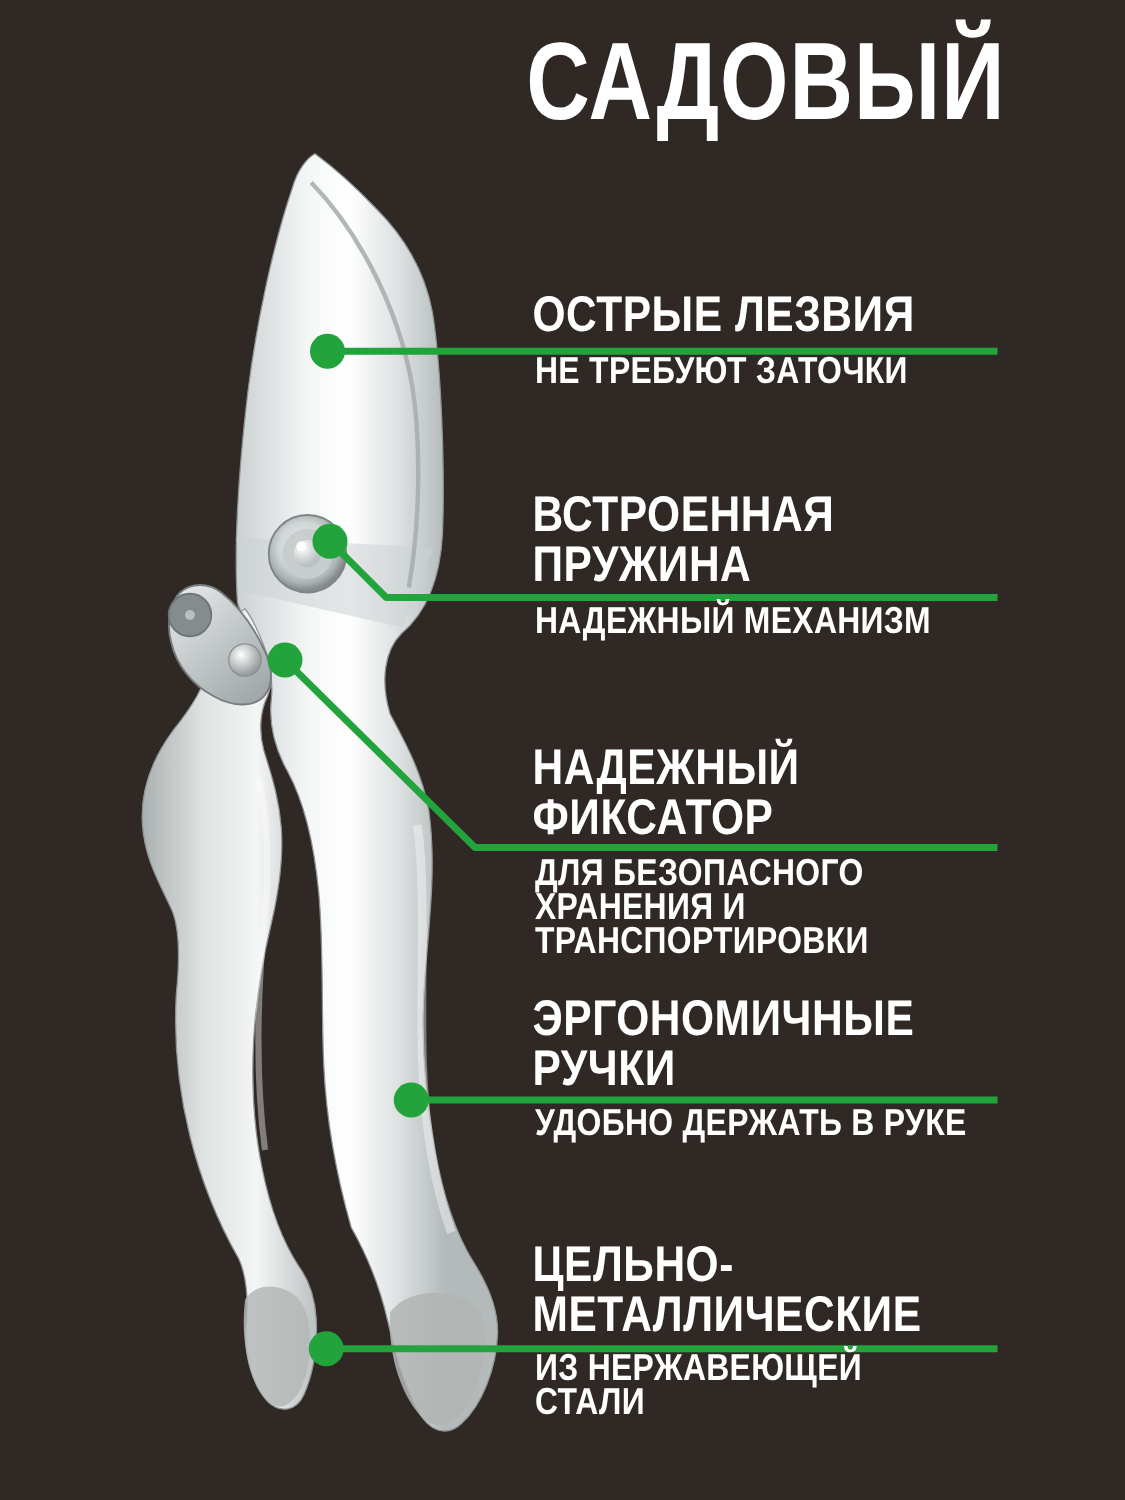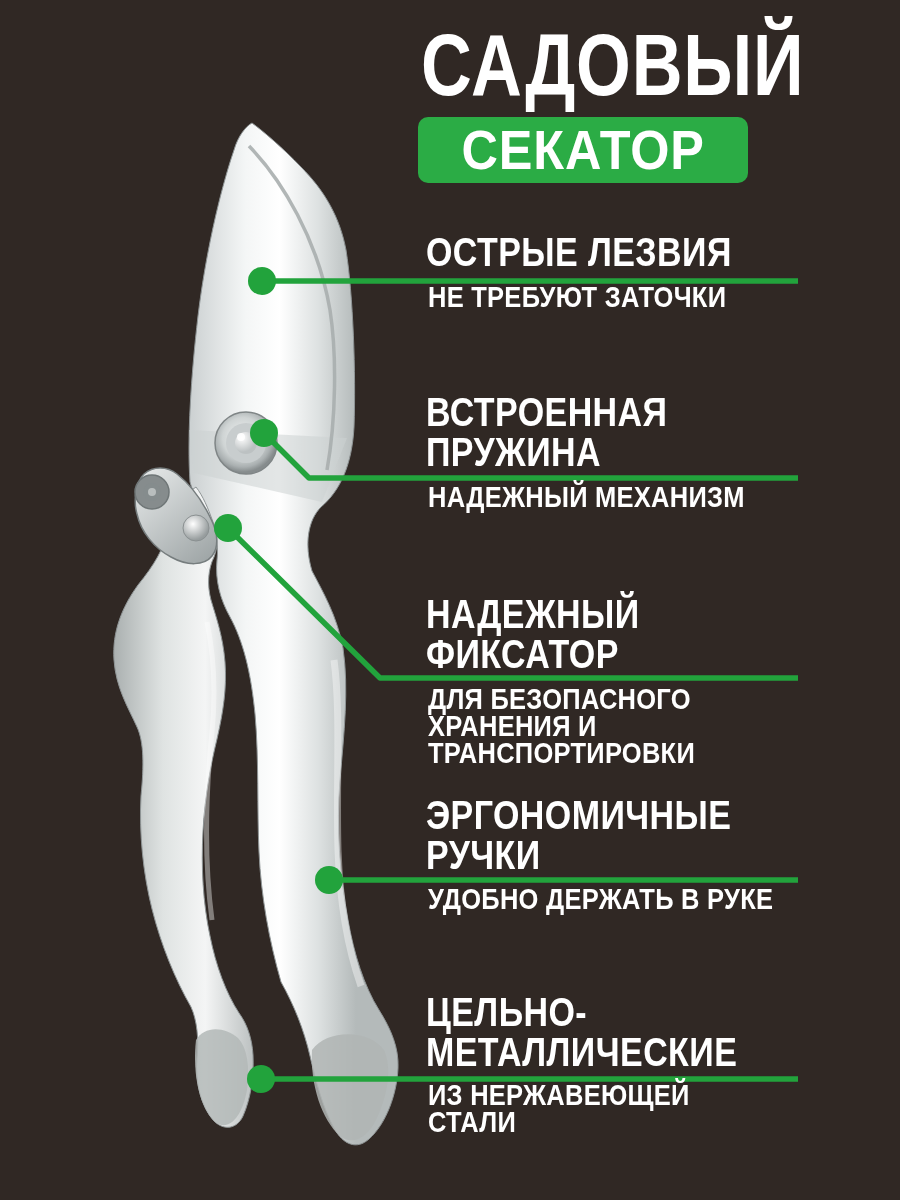--- a/index.html
+++ b/index.html
@@ -179,23 +179,20 @@
     <g fill="var(--accent)">
       <circle cx="262" cy="281" r="14"></circle>
       <circle cx="264" cy="433" r="14"></circle>
       <circle cx="228" cy="528" r="14"></circle>
       <circle cx="329" cy="880" r="14"></circle>
       <circle cx="261" cy="1079" r="14"></circle>
     </g>
   </svg>
 
   <div class="txt title">САДОВЫЙ</div>
-  <div class="badge">
-    <span>СЕКАТОР</span>
-  </div>
 
   <div class="txt h c1t">ОСТРЫЕ ЛЕЗВИЯ</div>
   <div class="txt s c1s">НЕ ТРЕБУЮТ ЗАТОЧКИ</div>
 
   <div class="txt h c2t">ВСТРОЕННАЯ
 ПРУЖИНА</div>
   <div class="txt s c2s">НАДЕЖНЫЙ МЕХАНИЗМ</div>
 
   <div class="txt h c3t">НАДЕЖНЫЙ
 ФИКСАТОР</div>

